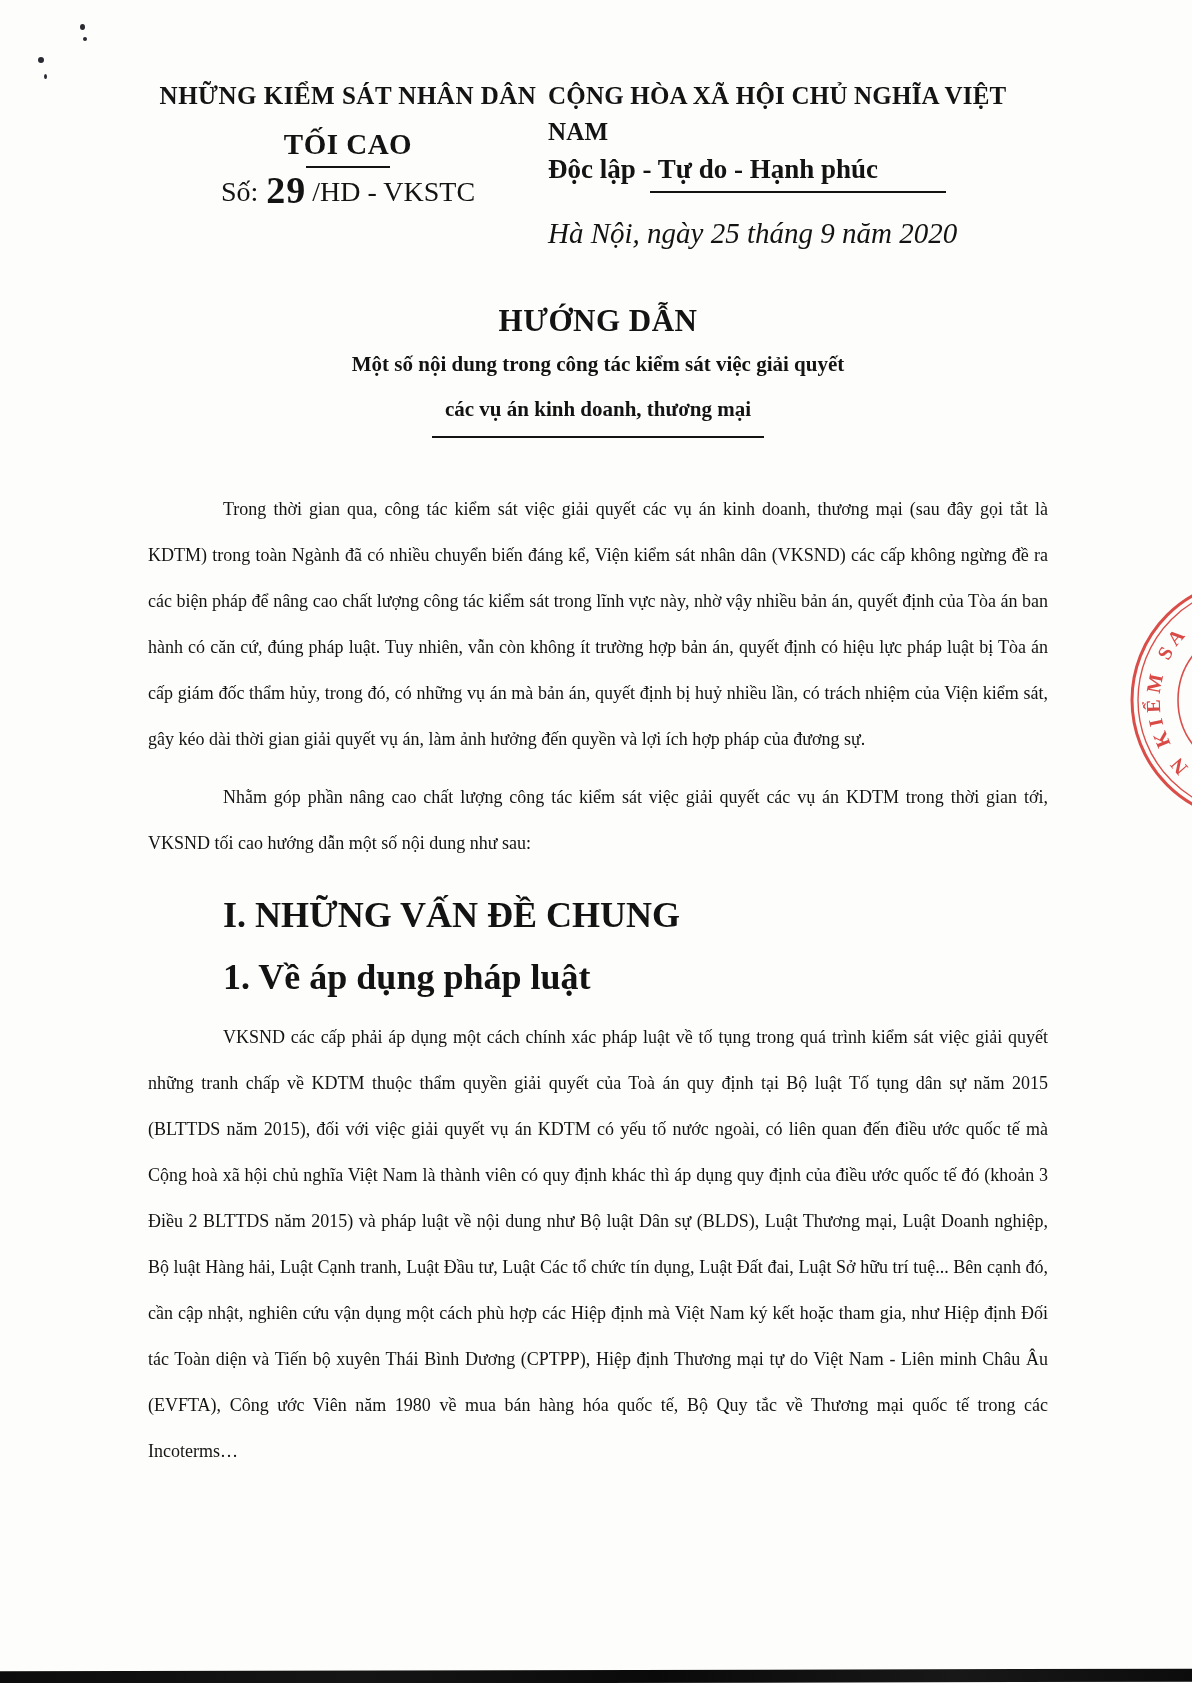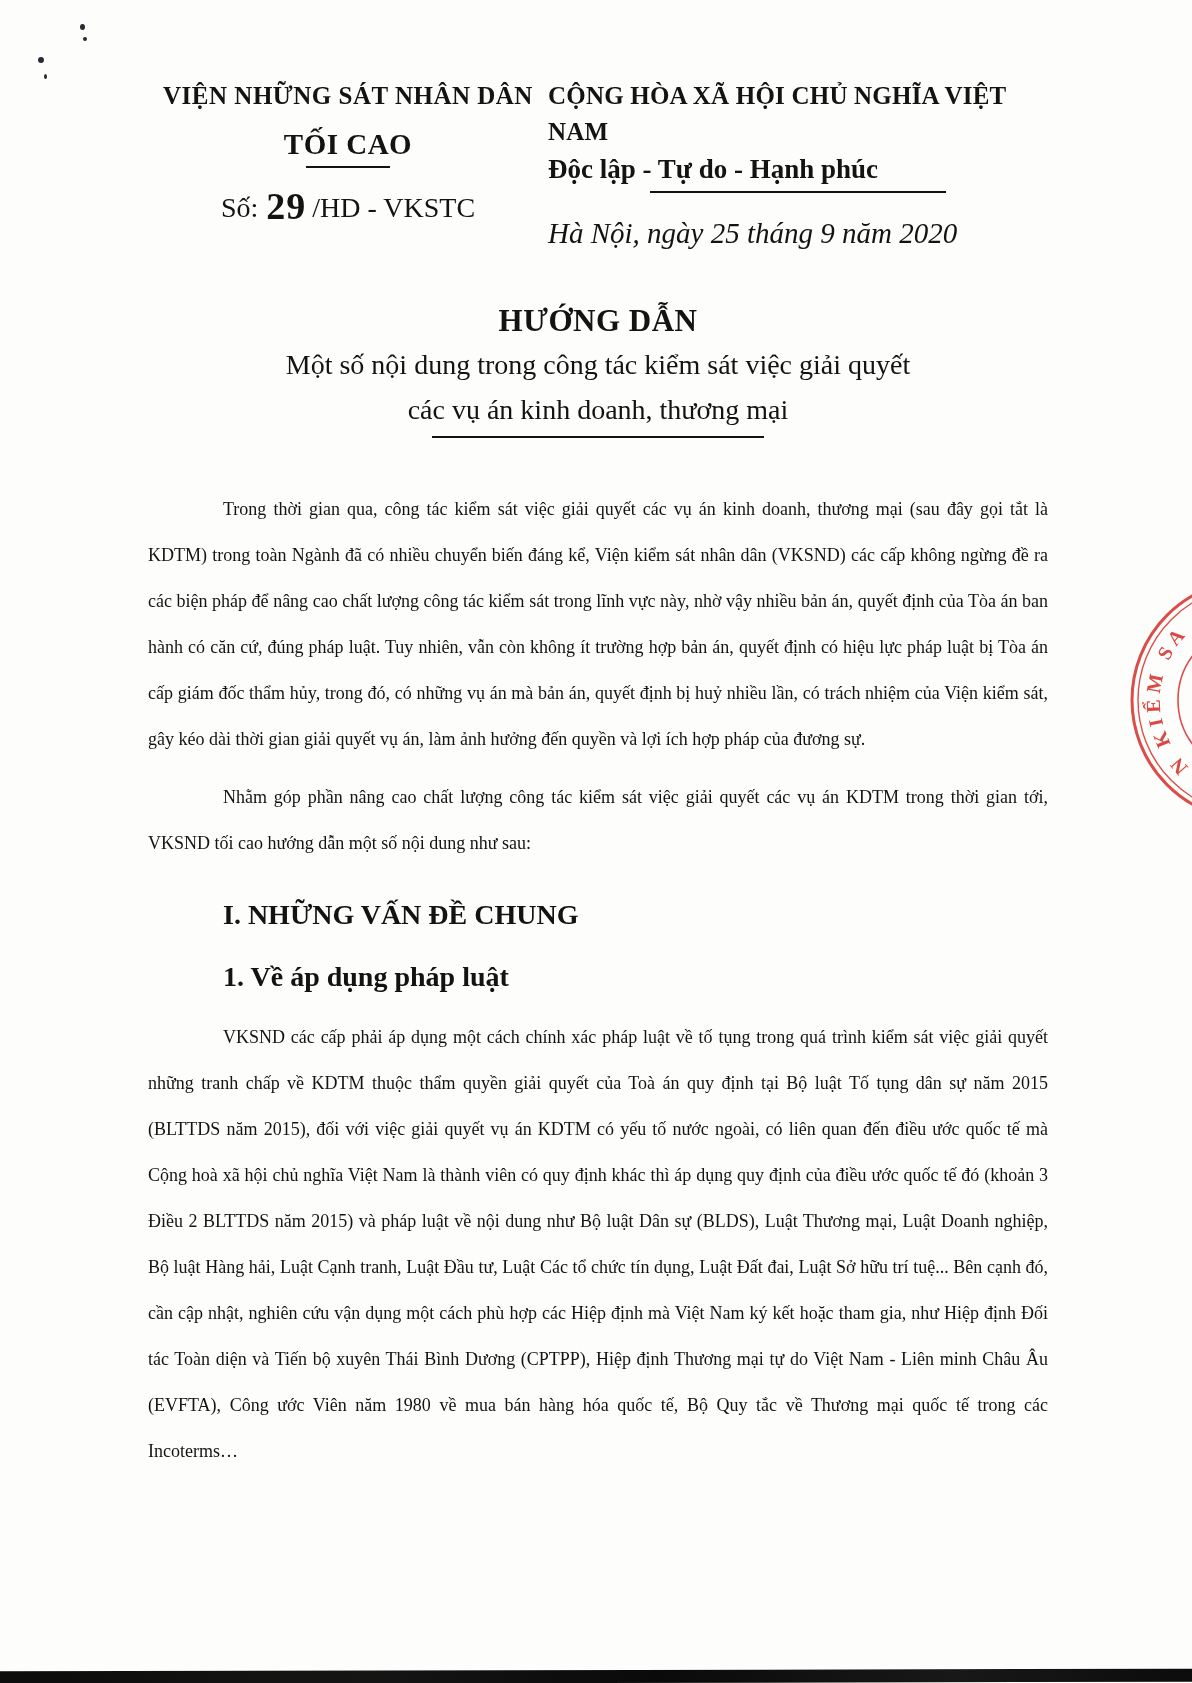--- a/index.html
+++ b/index.html
@@ -10,39 +10,39 @@
   }
   .page{position:relative;width:100%;height:100%;}
   .content{padding:78px 144px 0 148px;}
   
   .hdr{display:flex;align-items:flex-start;}
   .hdr-left{width:400px;text-align:center;}
   .hdr-right{width:500px;text-align:left;}
   .org1{font-weight:bold;font-size:25px;line-height:36px;letter-spacing:.5px;}
   .org2{font-weight:bold;font-size:29px;line-height:36px;letter-spacing:.5px;margin-top:12px;}
   .rule-small{width:84px;border-bottom:2px solid #131313;margin:4px auto 0 auto;}
-  .so-line{margin-top:16px;font-size:28px;white-space:nowrap;}
+  .so-line{margin-top:0;font-size:28px;white-space:nowrap;}
   .so-num{font-size:38px;font-weight:600;letter-spacing:1px;vertical-align:-2px;padding:0 6px 0 8px;}
   .country{font-weight:bold;font-size:25px;line-height:36px;letter-spacing:.2px;}
   .motto{font-weight:bold;font-size:27px;line-height:38px;}
   .rule-motto{width:296px;border-bottom:2px solid #131313;margin:3px auto 0 auto;}
   .dateline{margin-top:24px;font-style:italic;font-size:29px;white-space:nowrap;}
   
   .title-block{text-align:center;margin-top:50px;}
   .title-main{font-weight:bold;font-size:31px;line-height:42px;letter-spacing:.5px;font-family:Liberation Serif, serif;}
-  .title-sub{font-weight:normal;font-size:28px;line-height:45px;}
+  .title-sub{font-weight:bold;font-size:21px;line-height:45px;}
   .rule-title{width:332px;border-bottom:2px solid #131313;margin:4px auto 0 auto;}
   
   .body-text{margin-top:48px;}
   .para{
     font-size:18px;line-height:46px;text-align:justify;
     text-indent:75px;margin:0 0 12px 0;
   }
   .sec-head{
-    font-weight:bold;font-size:28px;line-height:46px;
+    font-weight:bold;font-size:36px;line-height:46px;
     margin:16px 0 0 75px;
   }
   .sec-head.first{margin-top:26px;}
   .para.last{margin-top:14px;}
   
   .stamp{position:absolute;top:588px;right:0;width:70px;height:232px;overflow:hidden;}
   
   .speck{position:absolute;background:#2a2a33;border-radius:50%;}
   .bottom-bar{
     position:absolute;left:0;bottom:0;width:100%;height:13px;
@@ -57,21 +57,21 @@
 
   <div class="speck" style="left:80px;top:24px;width:5px;height:6px;"></div>
   <div class="speck" style="left:83px;top:37px;width:4px;height:4px;"></div>
   <div class="speck" style="left:38px;top:57px;width:6px;height:6px;"></div>
   <div class="speck" style="left:44px;top:74px;width:3px;height:5px;"></div>
 
   <div class="content">
 
     <div class="hdr">
       <div class="hdr-left">
-        <div class="org1">VIỆN NHỮNG SÁT NHÂN DÂN</div>
+        <div class="org1">NHỮNG KIỂM SÁT NHÂN DÂN</div>
         <div class="org2">TỐI CAO</div>
         <div class="rule-small"></div>
         <div class="so-line">
           <span>Số:</span><span class="so-num">29</span><span>/HD - VKSTC</span>
         </div>
       </div>
       <div class="hdr-right">
         <div class="country">CỘNG HÒA XÃ HỘI CHỦ NGHĨA VIỆT NAM</div>
         <div class="motto">Độc lập - Tự do - Hạnh phúc</div>
         <div class="rule-motto"></div>

